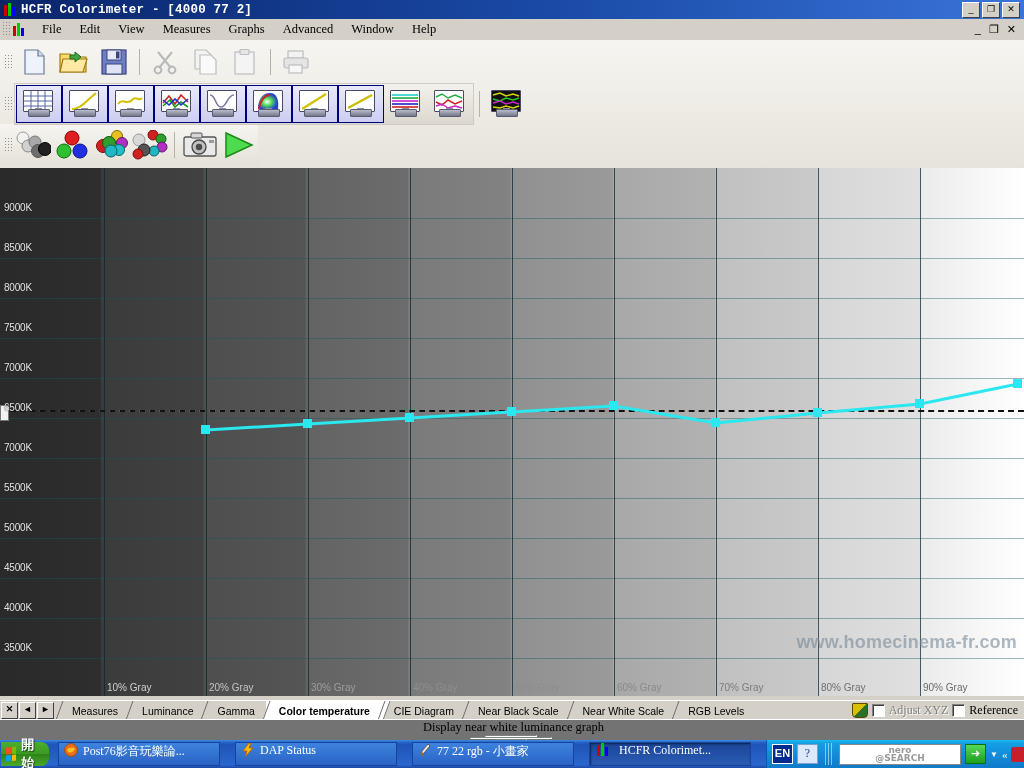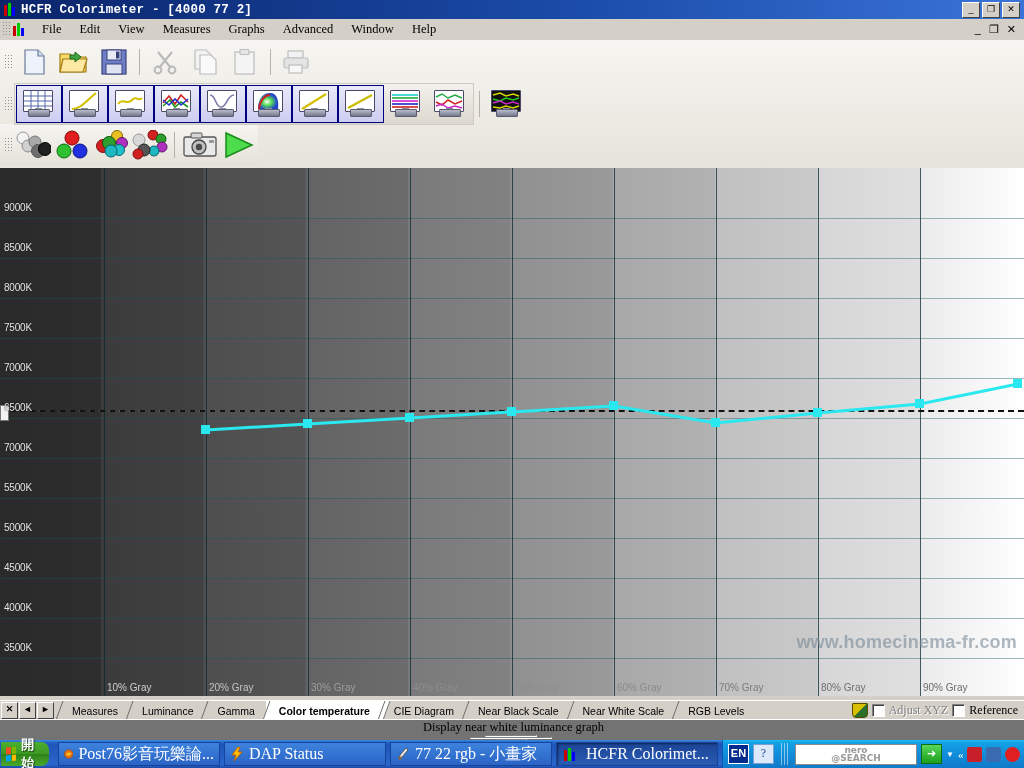--- a/index.html
+++ b/index.html
@@ -143,24 +143,24 @@
      background:linear-gradient(to bottom,#4caf2f 0%,#3d9a24 48%,#2f8419 52%,#49a82c 100%);
      border-radius:0 8px 8px 0;display:flex;align-items:center;gap:5px;
      color:#fff;font-weight:bold;font-size:13px;text-shadow:1px 1px 1px rgba(0,0,0,.6);
      font-family:"DejaVu Sans",sans-serif;}
   .flag{width:15px;height:14px;display:grid;grid-template-columns:1fr 1fr;grid-template-rows:1fr 1fr;
      gap:1px;transform:skewY(-5deg);}
   .flag i{display:block;}
   .tbsep2{width:7px;height:22px;
      background:repeating-linear-gradient(to right,rgba(255,255,255,.5) 0 1px,transparent 1px 3px);
      margin:0 3px;}
-  .tkitem{height:22px;min-width:150px;max-width:150px;margin-right:4px;
+  .tkitem{height:22px;min-width:150px;max-width:150px;margin-right:15px;
      background:linear-gradient(to bottom,#3d83de,#2a63c4);border:1px solid #16439c;
-     display:flex;align-items:center;gap:5px;padding:0 5px;color:#fff;
-     font-family:"Liberation Serif",serif;font-size:16px;white-space:nowrap;overflow:hidden;}
+     display:flex;align-items:flex-start;gap:5px;padding:0 5px;color:#fff;
+     font-family:"Liberation Serif",serif;font-size:12px;white-space:nowrap;overflow:hidden;}
   .tkitem.active{background:linear-gradient(to bottom,#1b4496,#2a5cb4);box-shadow:inset 1px 1px 2px rgba(0,0,0,.5);}
   .tray{margin-left:auto;display:flex;align-items:center;gap:4px;padding:0 5px;height:28px;
      background:linear-gradient(to bottom,#18bcf2 0%,#14a0e4 10%,#1189d8 60%,#0f7ac8 100%);
      border-left:1px solid #0a5bb0;}
   .langbox{width:19px;height:18px;background:#002b8c;color:#fff;border:1px solid #fff;
      font-family:Liberation Sans, sans-serif;font-size:11px;font-weight:bold;text-align:center;line-height:17px;}
   .qbtn{width:19px;height:18px;background:#dce9fb;border:1px solid #7aa0d0;color:#113a80;
      font-family:"Liberation Serif",serif;font-size:12px;text-align:center;line-height:17px;}
   .nerobox{width:120px;height:19px;background:#fff;border:1px solid #8a8a8a;
      display:flex;align-items:center;justify-content:center;}

